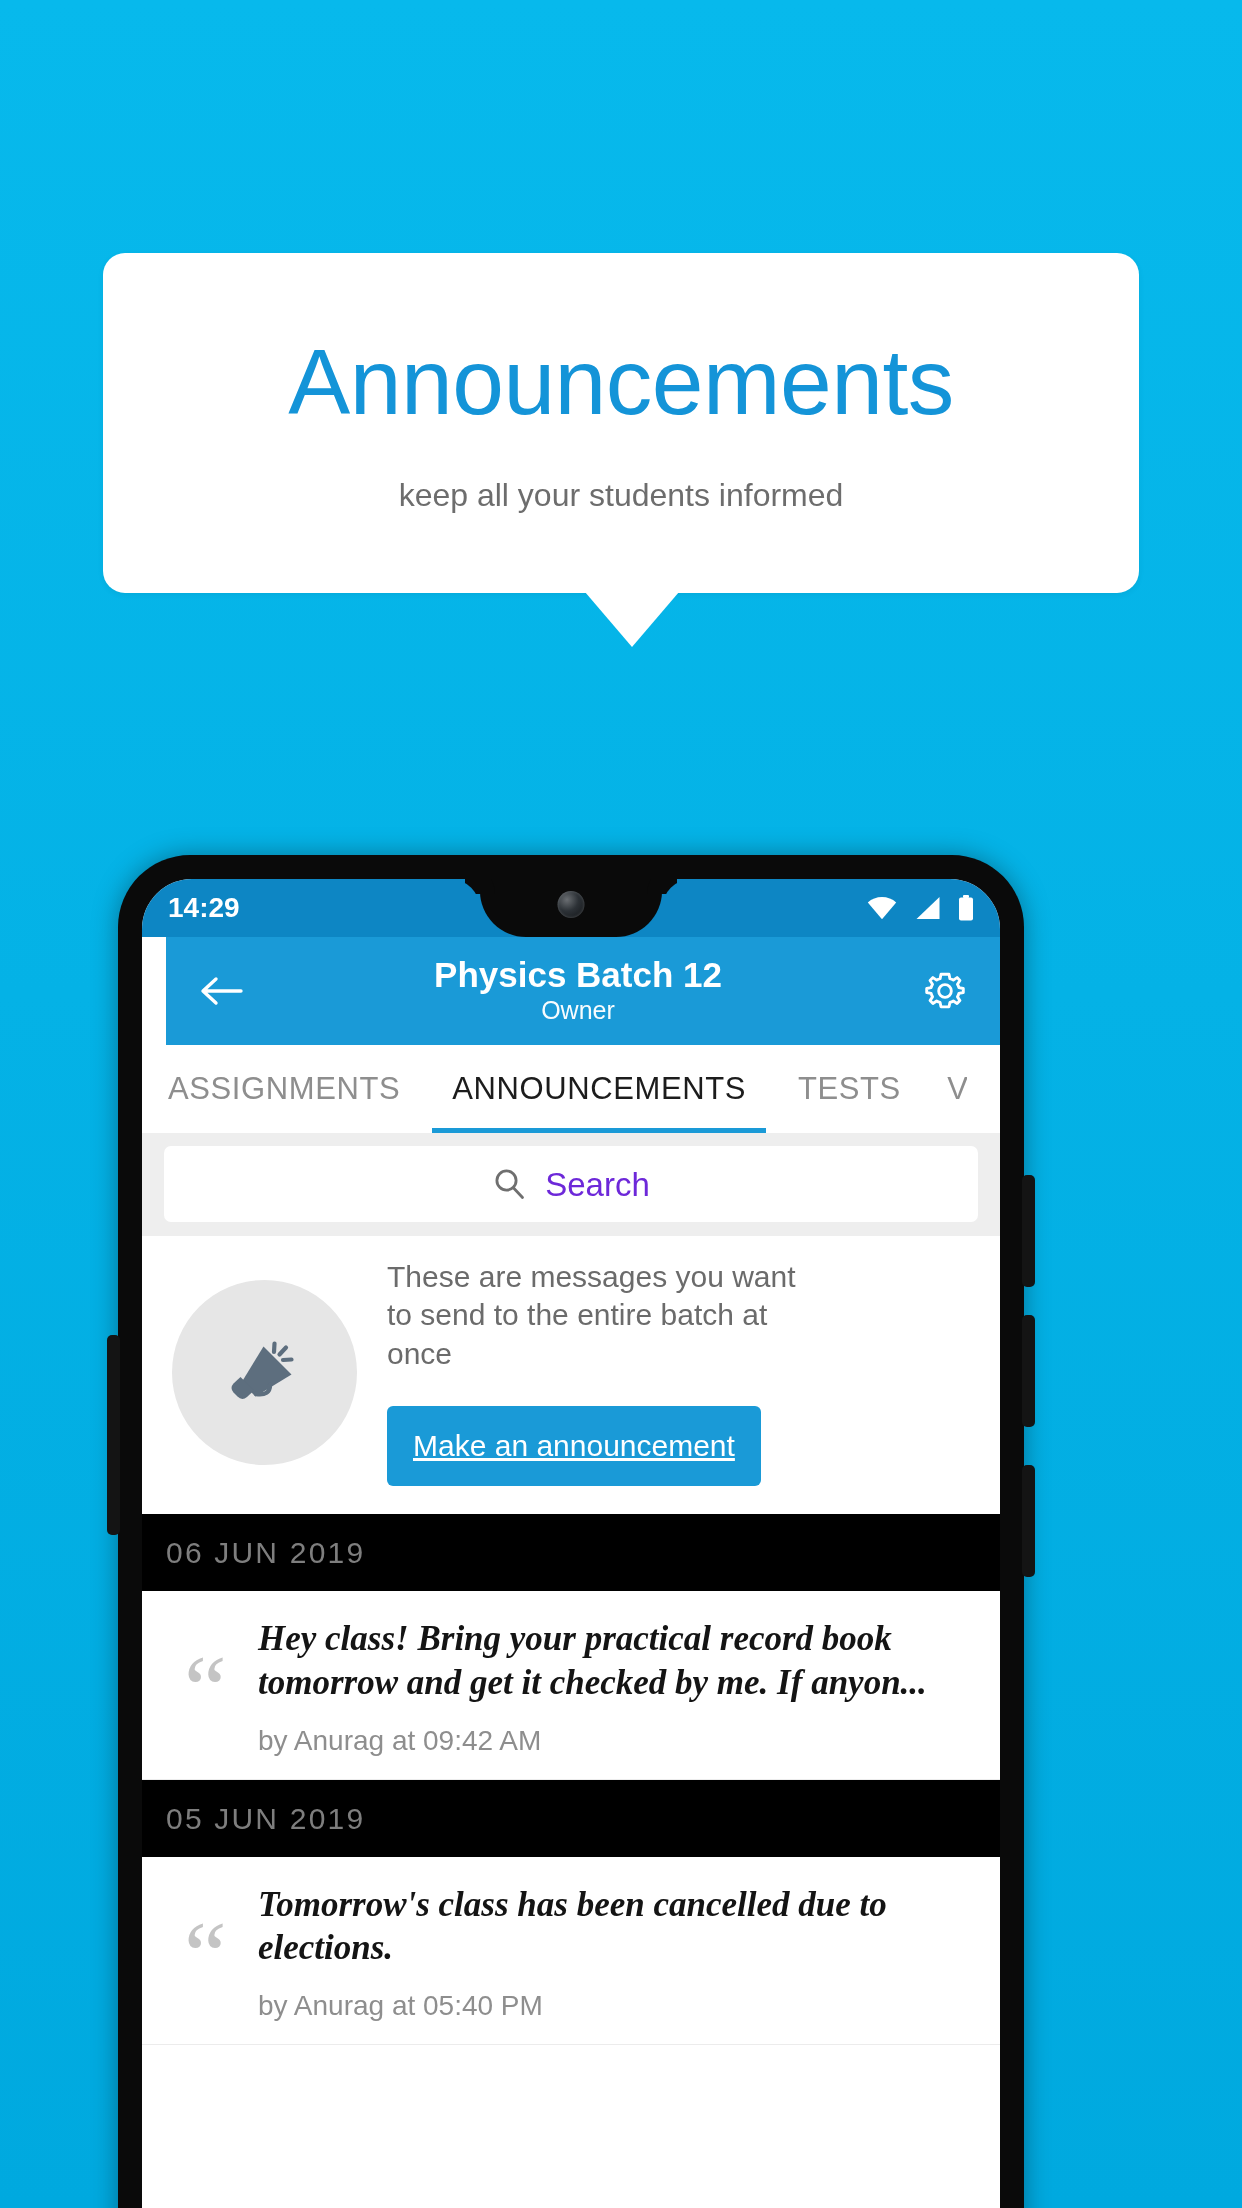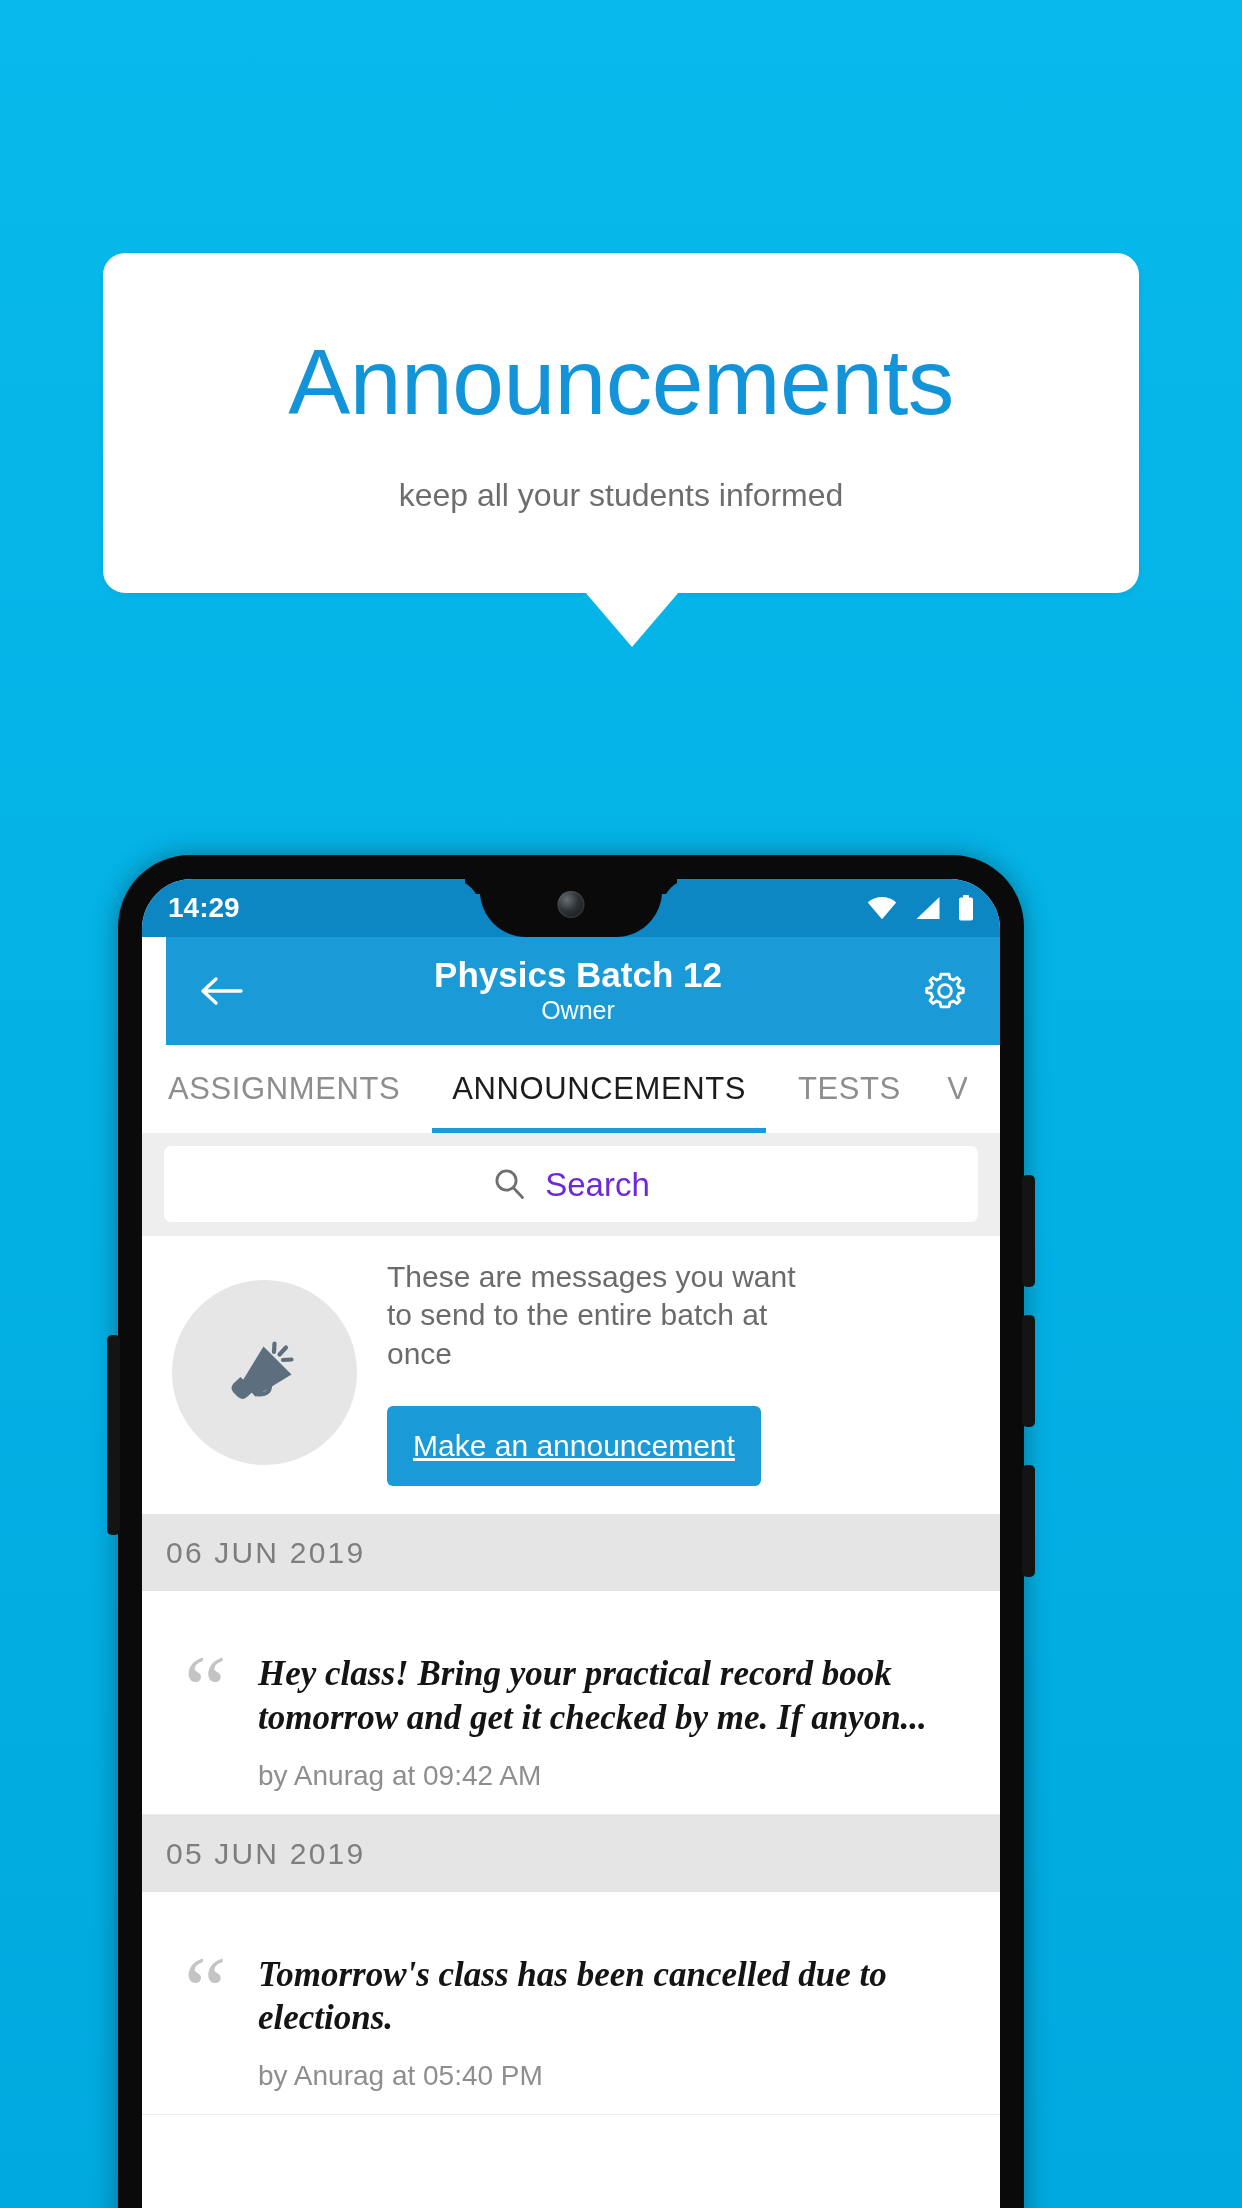--- a/index.html
+++ b/index.html
@@ -316,21 +316,21 @@
     border-radius: 6px;
     padding: 25px 26px;
     line-height: 1;
     font-family: "Liberation Sans", sans-serif;
     cursor: pointer;
     text-decoration: underline;
   }
 
   
   .date-header {
-    background: #e5e5e5;
+    background: #000000;
     color: #7e7e7e;
     font-size: 30px;
     letter-spacing: 2.2px;
     padding: 22px 8px 21px 24px;
     box-sizing: border-box;
   }
   .announcement-item {
     background: #ffffff;
     display: flex;
     align-items: flex-start;
@@ -352,21 +352,20 @@
     user-select: none;
   }
   .ann-body { flex: 1 1 auto; padding-right: 4px; }
   .ann-text {
     font-family: "Liberation Serif", serif;
     font-style: italic;
     font-weight: 700;
     color: #141414;
     font-size: 35px;
     line-height: 1.25;
-    margin-top: 35px;
   }
   .ann-meta {
     color: #8e8e8e;
     font-size: 28px;
     margin-top: 22px;
     line-height: 1;
   }
 </style>
 </head>
 <body>

